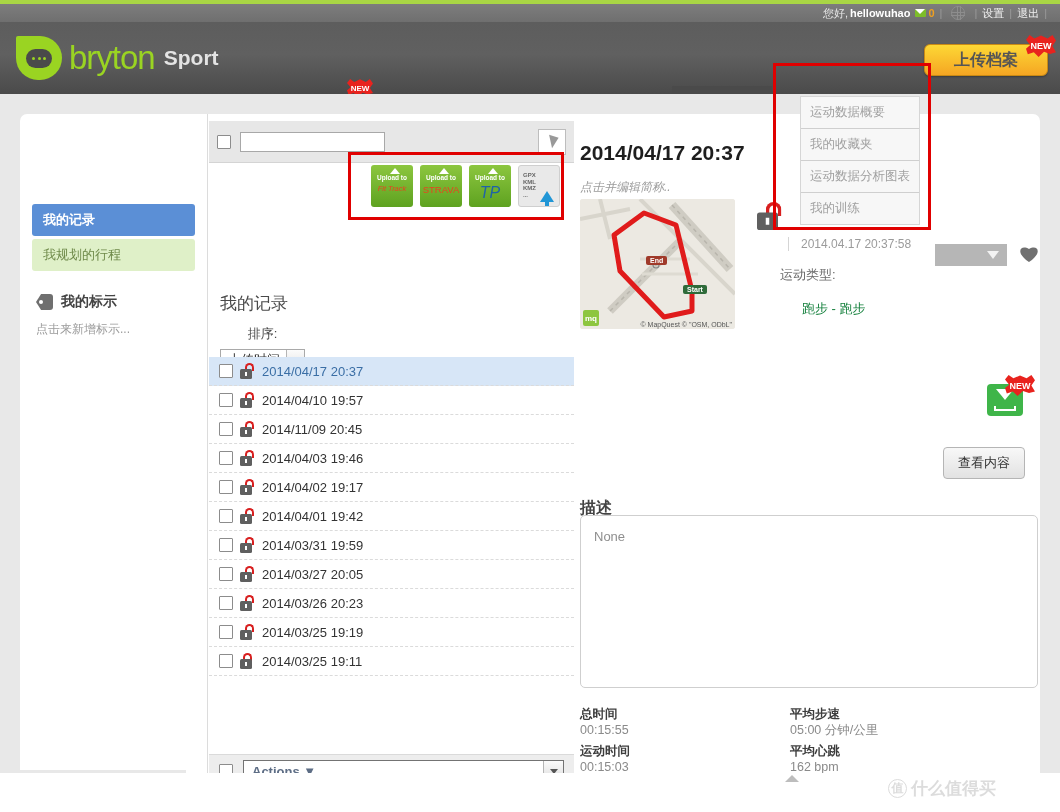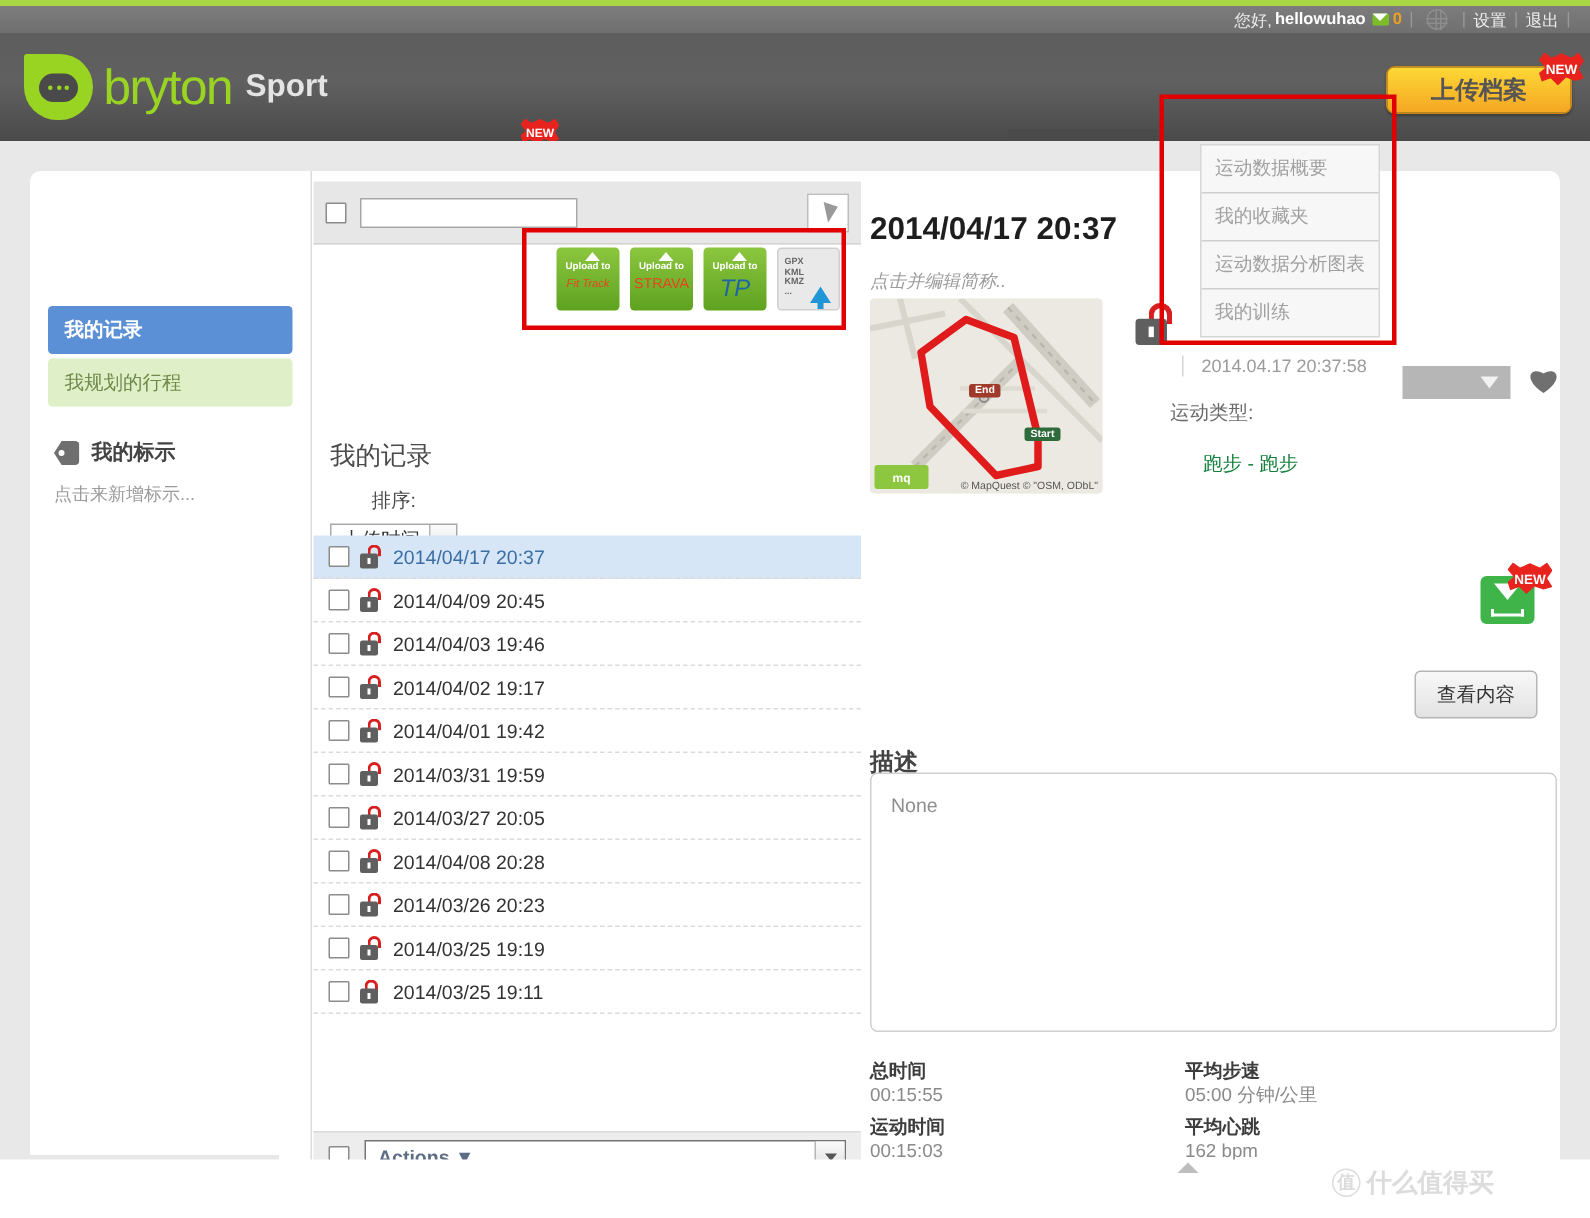--- a/index.html
+++ b/index.html
@@ -205,21 +205,21 @@
 
   #map-thumb {
     position:absolute; left:5px; top:85px; width:155px; height:130px;
     background:#ebe8e1; border-radius:3px; overflow:hidden;
   }
   #map-thumb .attrib {
     position:absolute; right:2px; bottom:1px; font-size:7px; color:#555;
     background:rgba(235,232,225,.75); padding:0 1px;
   }
   #map-thumb .mq-logo {
-    position:absolute; left:3px; bottom:3px; width:36px; height:16px;
+    position:absolute; left:3px; bottom:3px; width:16px; height:16px;
     background:#8dc63f; border-radius:2px; color:#fff; font-size:8px;
     display:flex; align-items:center; justify-content:center; font-weight:bold;
   }
   .map-pin {
     position:absolute; font-size:7px; color:#fff; font-weight:bold; padding:1px 4px;
     border-radius:2px;
   }
   .map-pin.start { background:#2f6b3a; }
   .map-pin.end { background:#a03a2a; }
 
@@ -417,21 +417,30 @@
             </span>
             <span class="date">2014/04/17 20:37</span>
           </div>
           <div class="rec-row">
             <span class="cbox"></span>
             <span class="lock open">
               <span class="shackle"></span>
               <span class="body"></span>
               <span class="key"></span>
             </span>
-            <span class="date">2014/04/09 20:45</span>
+            <span class="date">2014/04/10 19:57</span>
+          </div>
+          <div class="rec-row">
+            <span class="cbox"></span>
+            <span class="lock open">
+              <span class="shackle"></span>
+              <span class="body"></span>
+              <span class="key"></span>
+            </span>
+            <span class="date">2014/11/09 20:45</span>
           </div>
           <div class="rec-row">
             <span class="cbox"></span>
             <span class="lock open">
               <span class="shackle"></span>
               <span class="body"></span>
               <span class="key"></span>
             </span>
             <span class="date">2014/04/03 19:46</span>
           </div>
@@ -463,29 +472,20 @@
             <span class="date">2014/03/31 19:59</span>
           </div>
           <div class="rec-row">
             <span class="cbox"></span>
             <span class="lock open">
               <span class="shackle"></span>
               <span class="body"></span>
               <span class="key"></span>
             </span>
             <span class="date">2014/03/27 20:05</span>
-          </div>
-          <div class="rec-row">
-            <span class="cbox"></span>
-            <span class="lock open">
-              <span class="shackle"></span>
-              <span class="body"></span>
-              <span class="key"></span>
-            </span>
-            <span class="date">2014/04/08 20:28</span>
           </div>
           <div class="rec-row">
             <span class="cbox"></span>
             <span class="lock open">
               <span class="shackle"></span>
               <span class="body"></span>
               <span class="key"></span>
             </span>
             <span class="date">2014/03/26 20:23</span>
           </div>

